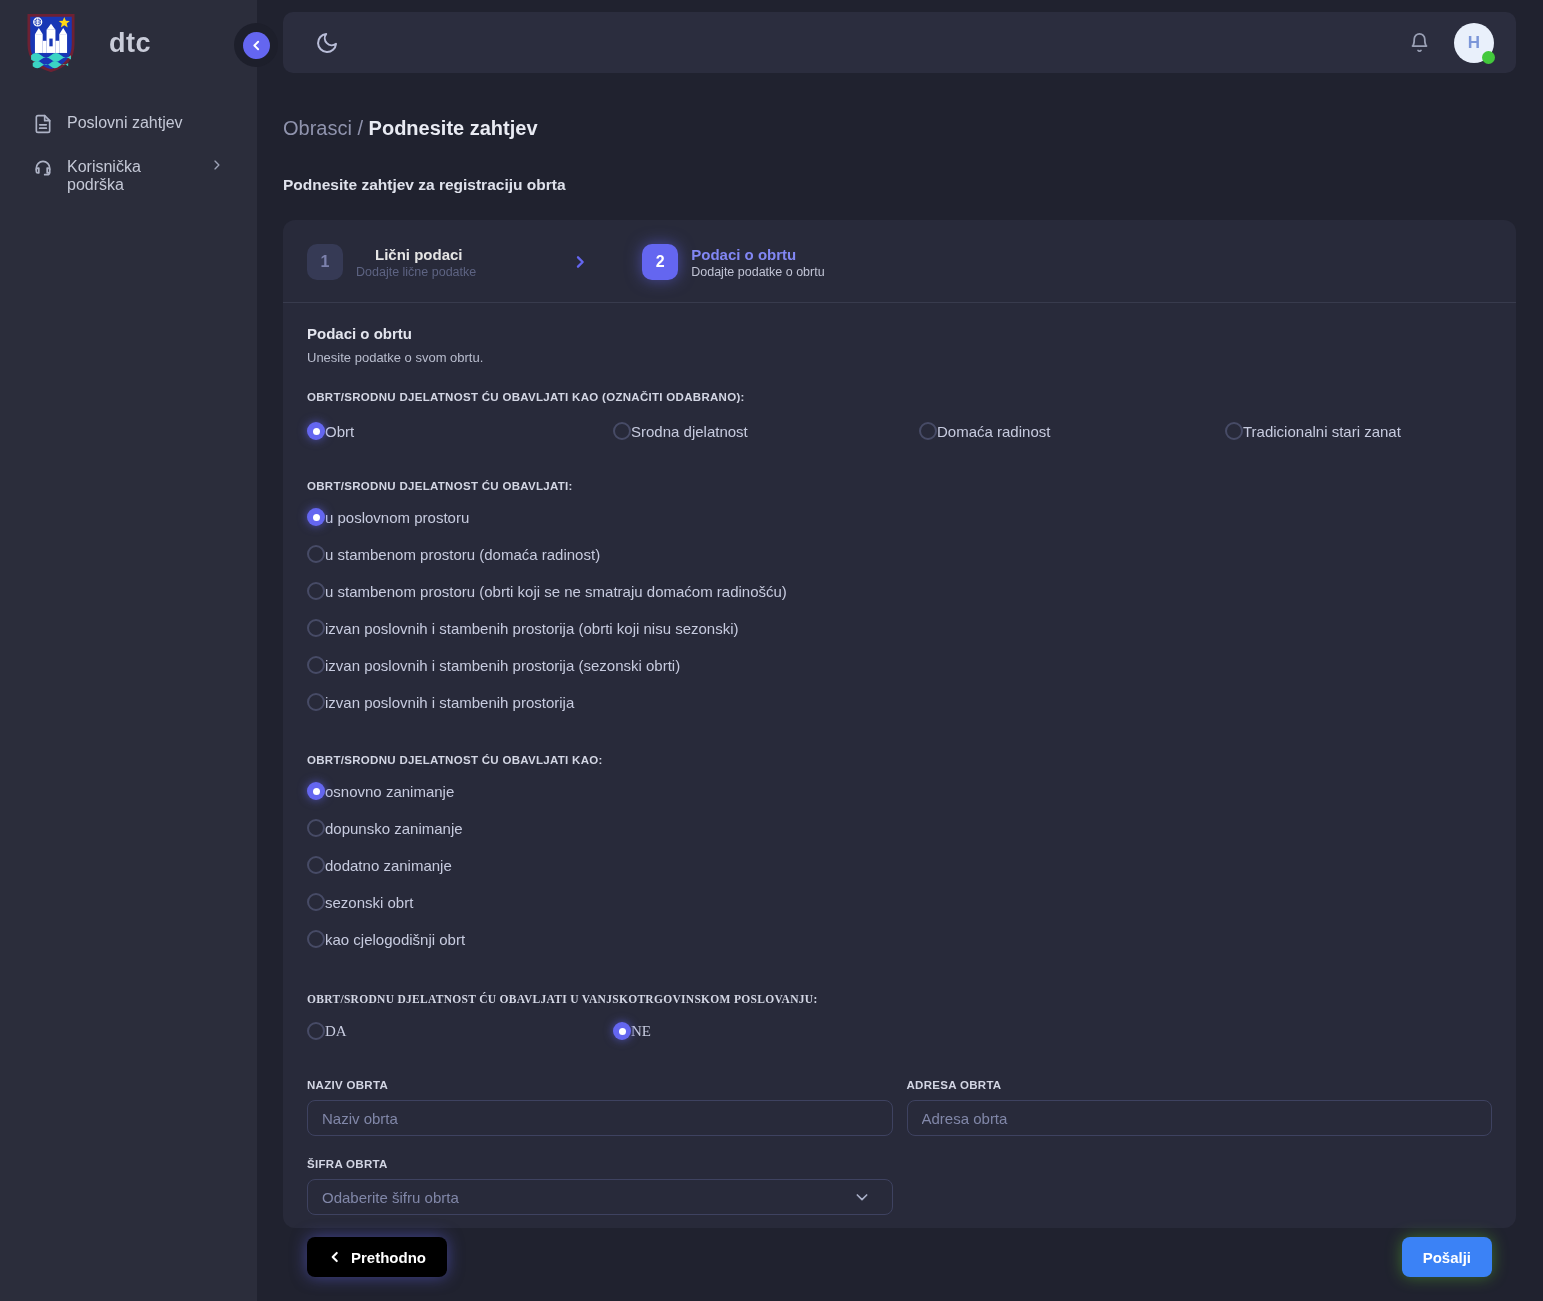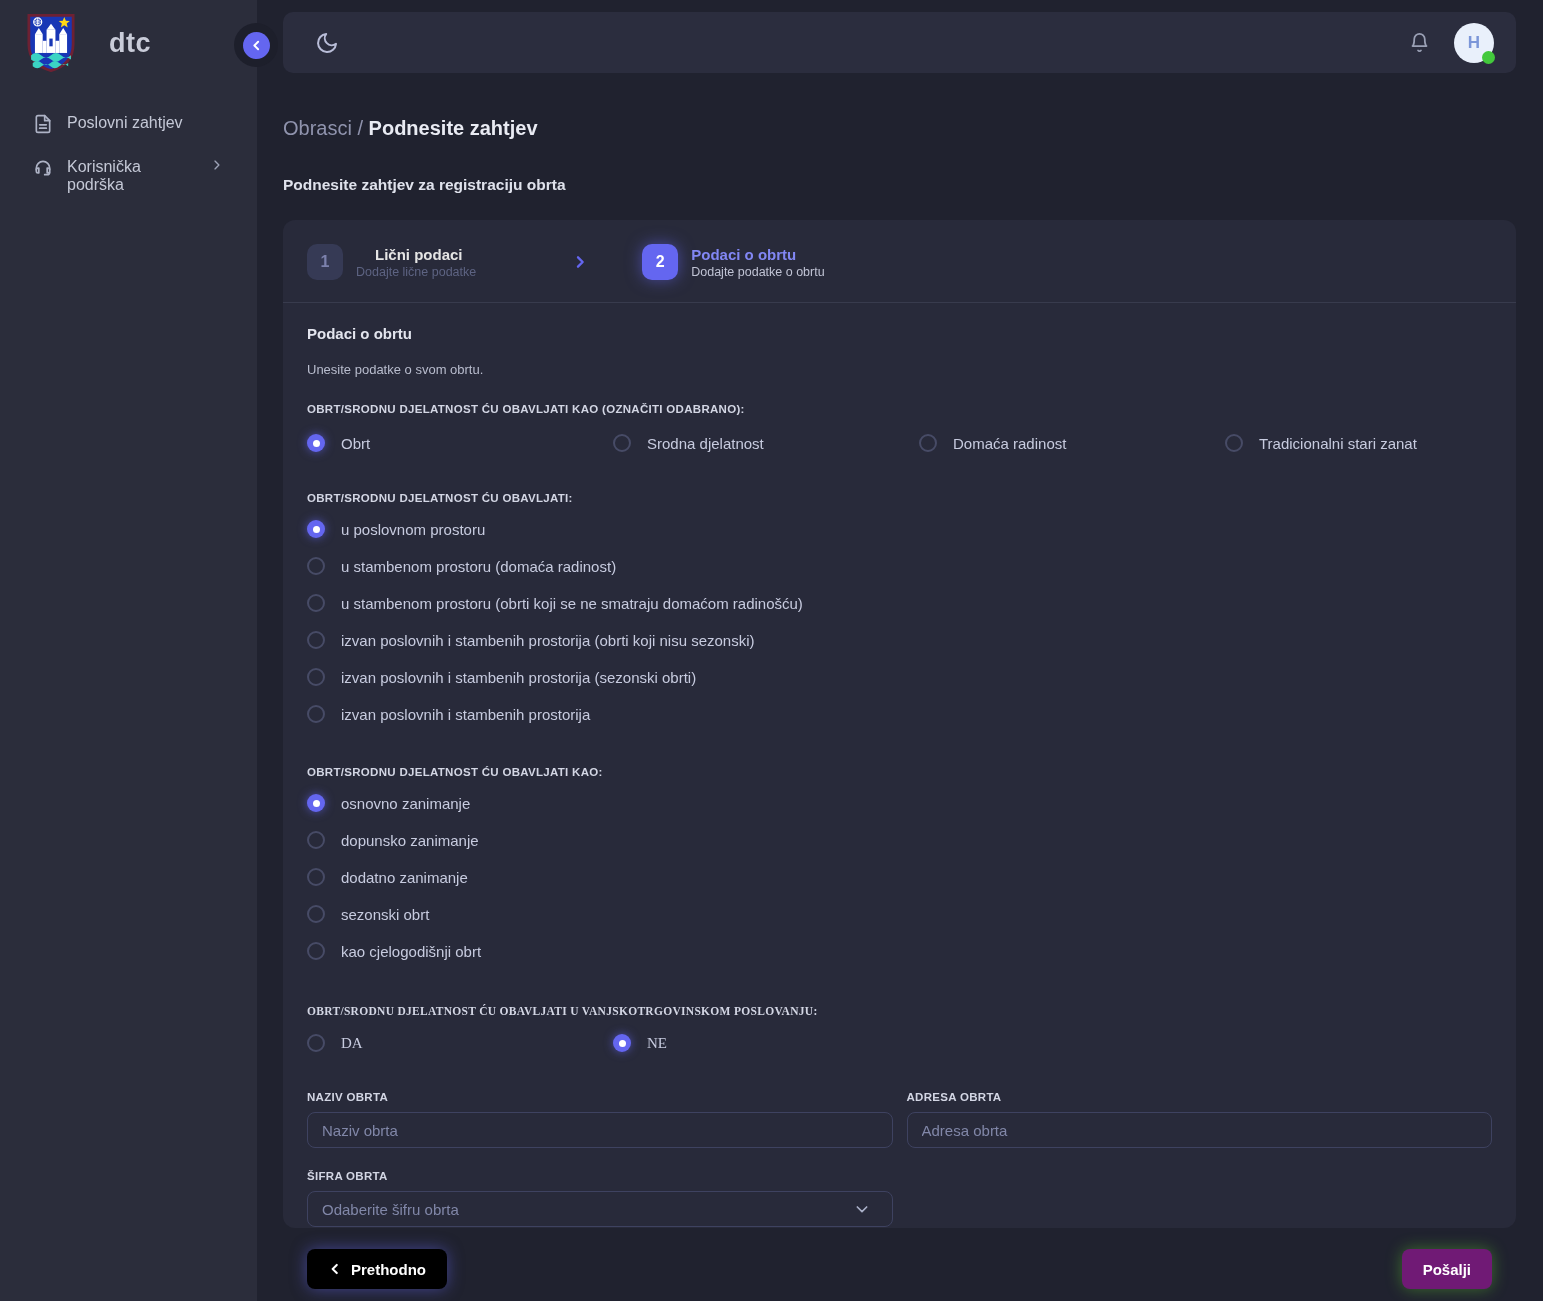--- a/index.html
+++ b/index.html
@@ -79,34 +79,34 @@
   .step-title { font-size:15px; font-weight:bold; }
   .step-sub { font-size:12.5px; margin-top:2px; }
   .step-inactive .step-title { color:#e5e5e5;margin-left:19px; }
   .step-inactive .step-sub { color:#5d6382; }
   .step-active .step-title { color:#8287f4; }
   .step-active .step-sub { color:#c0c3d4; }
   .step-chev { width:16px; height:16px; color:#6466f0; margin:0 54px 0 96px; }
   .divider { height:1px; background:#383b4d; margin:22px -24px 0 -24px; }
   
   .form-heading { margin-top:22px; font-size:15px; font-weight:bold; color:#e3e5ee; }
-  .form-subheading { margin-top:20px; font-size:13px; color:#b9bdce; }
+  .form-subheading { margin-top:8px; font-size:13px; color:#b9bdce; }
   .group-label {
     font-size:11.5px; font-weight:bold; color:#d3d6e4;
     letter-spacing:.3px; text-transform:uppercase;
   }
   .g1 { margin-top:26px; }
   .g2 { margin-top:37px; }
   .g3 { margin-top:40px; }
   .g4 { margin-top:42px;font-family:Liberation Serif, serif; }
   .options-grid { display:grid; grid-template-columns:306px 306px 306px auto; margin-top:16px; }
   .options-grid2 { display:grid; grid-template-columns:306px auto; margin-top:14px; }
   .options-col { margin-top:5px; }
   .options-col .radio-option { margin-top:13px; }
-  .radio-option { display:flex; align-items:center; gap:16px; cursor:pointer; height:24px; }
+  .radio-option { display:flex; align-items:center; cursor:pointer; height:24px; }
   .radio {
     width:18px; height:18px; border-radius:50%; flex:none;
     border:2px solid #474b66; background:transparent;
   }
   .radio.selected {
     border:none; background:#6466f0; position:relative;
     box-shadow:0 0 10px rgba(100,102,240,.65);
   }
   .radio.selected::after {
     content:""; position:absolute; left:50%; top:50%; width:7px; height:7px;
@@ -132,21 +132,21 @@
   
   .btn-row { display:flex; justify-content:space-between; align-items:center; margin-top:22px; }
   .btn {
     border:none; border-radius:8px; height:40px;
     font-size:15px; font-weight:bold; color:#fff; cursor:pointer;
     display:flex; align-items:center; gap:9px; padding:0 21px;
     font-family:"Liberation Sans", sans-serif;
   }
   .btn-prev { background:#000000; box-shadow:0 0 16px rgba(100,102,240,.5); }
   .btn-prev svg { width:14px; height:14px; }
-  .btn-submit { background:#701a75; box-shadow:0 0 16px rgba(98,202,44,.45); }
+  .btn-submit { background:#3b82f6; box-shadow:0 0 16px rgba(98,202,44,.45); }
 </style>
 </head>
 <body>
 
 <div class="sidebar">
   <div class="logo-row">
     <svg class="logo-shield" viewBox="0 0 44 56">
       <path d="M2 3h40v26c0 14-9 21-20 24C11 50 2 43 2 29z" fill="#1836b5" stroke="#6d2133" stroke-width="2.5"></path>
       <circle cx="10" cy="9" r="3.6" fill="none" stroke="#fff" stroke-width="1.1"></circle>
       <path d="M6.4 9h7.2M10 5.4v7.2M7.4 6.6c1.6 1.4 3.6 1.4 5.2 0M7.4 11.4c1.6-1.4 3.6-1.4 5.2 0" stroke="#fff" stroke-width=".8" fill="none"></path>

